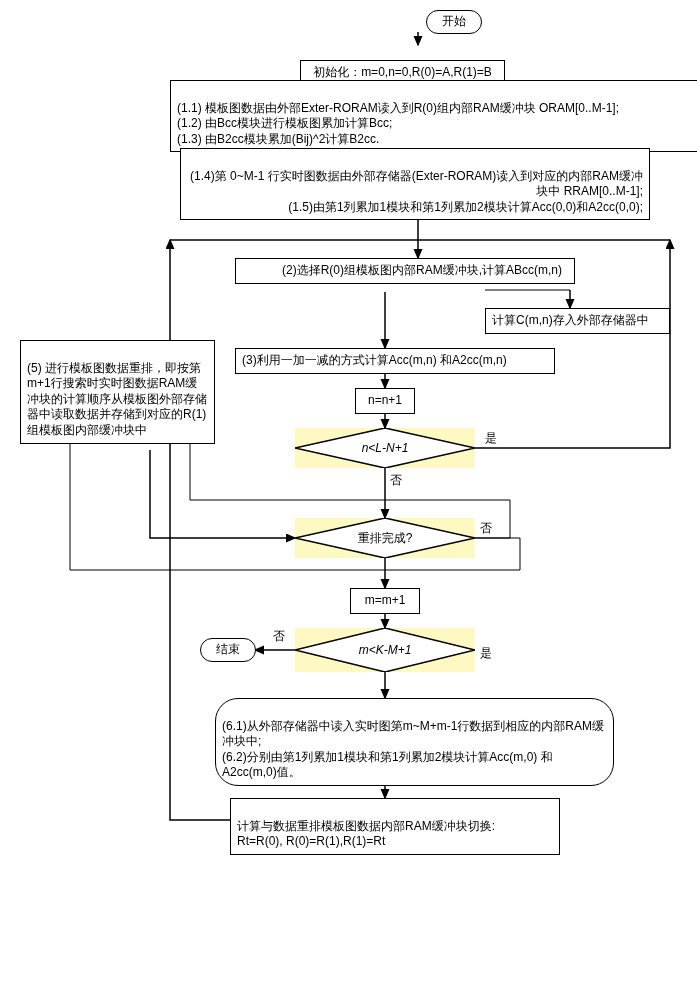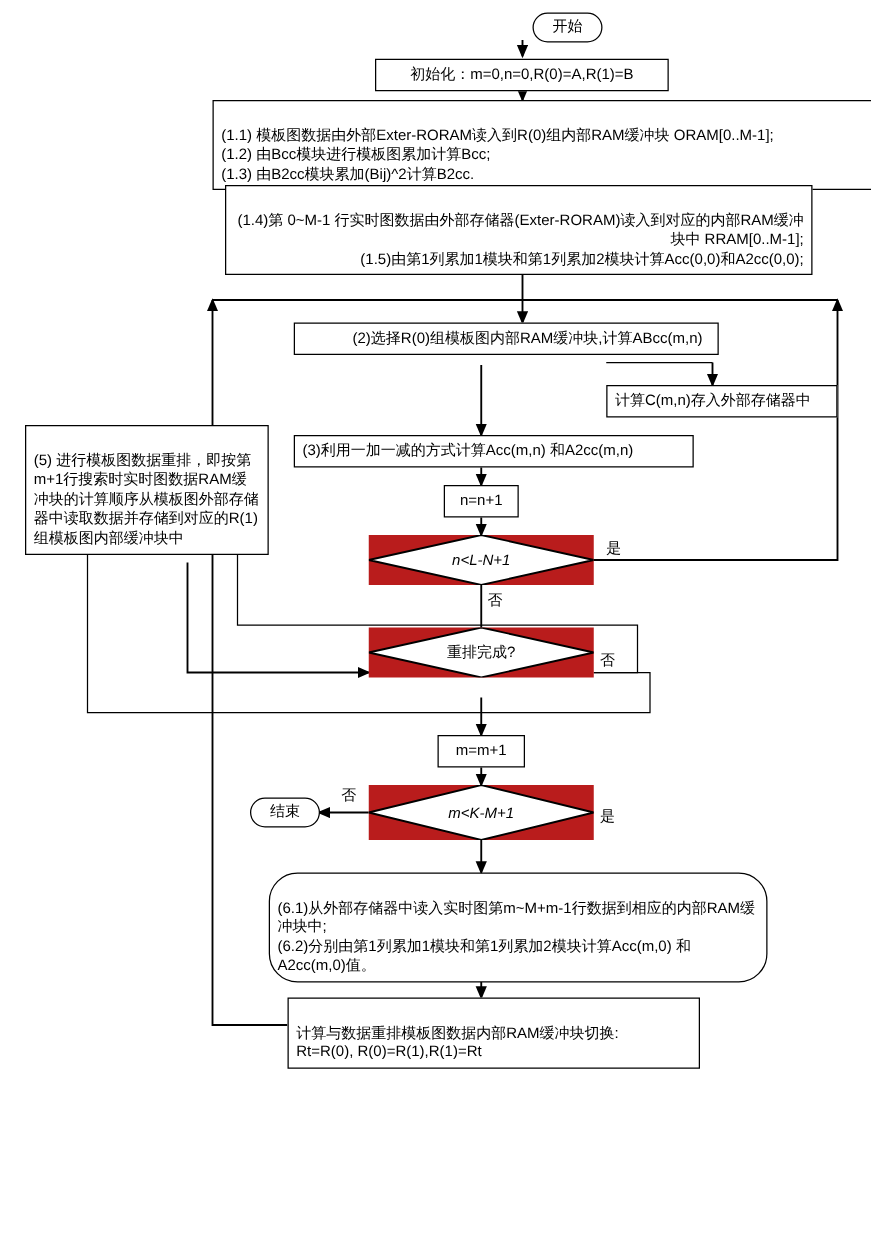--- a/index.html
+++ b/index.html
@@ -25,21 +25,21 @@
     line-height: 1.3;
   }
   .node.center { text-align: center; }
   .terminator {
     border-radius: 12px;
     text-align: center;
     padding: 3px 10px;
   }
   .diamond {
     position: absolute;
-    background: #b91c1c;
+    background: #fef9c3;
     text-align: center;
   }
   .diamond svg { position: absolute; top:0; left:0; }
   .diamond .dtxt {
     position: absolute;
     width: 100%;
     top: 50%;
     left: 0;
     transform: translateY(-50%);
     text-align: center;
@@ -109,21 +109,21 @@
 
   <path d="M 140 440 L 140 528 L 285 528" fill="none" stroke="#000" stroke-width="1.5" marker-end="url(#ah)"></path>
 
   <path d="M 465 528 L 510 528 L 510 560 L 60 560 L 60 355 L 80 355" fill="none" stroke="#000" stroke-width="1" marker-end="url(#ah)"></path>
 </svg>
 
 <div class="node terminator" style="left:380px; top:0px; width:56px;margin-left:36px;">
   <span>开始</span>
 </div>
 
-<div class="node center" style="left:290px; top:37px; width:235px;">
+<div class="node center" style="left:290px; top:50px; width:205px;">
   <span>初始化：m=0,n=0,R(0)=A,R(1)=B</span>
 </div>
 
 <div class="node" style="left:160px; top:70px; width:553px; white-space:pre-line;">
   <span>(1.1) 模板图数据由外部Exter-RORAM读入到R(0)组内部RAM缓冲块 ORAM[0..M-1];
 (1.2) 由Bcc模块进行模板图累加计算Bcc;
 (1.3) 由B2cc模块累加(Bij)^2计算B2cc.</span>
 </div>
 
 <div class="node" style="left:170px; top:138px; width:470px; white-space:pre-line;text-align:right;">
@@ -153,21 +153,21 @@
       </svg>
   <div class="dtxt"><span>n&lt;L-N+1</span></div>
 </div>
 <div class="arrow-label" style="left:475px; top:420px;">是</div>
 <div class="arrow-label" style="left:380px; top:462px;">否</div>
 
 <div class="node" style="left:10px; top:330px; width:195px; white-space:pre-line;">
   <span>(5) 进行模板图数据重排，即按第m+1行搜索时实时图数据RAM缓冲块的计算顺序从模板图外部存储器中读取数据并存储到对应的R(1)组模板图内部缓冲块中</span>
 </div>
 
-<div class="diamond" style="left:285px; top:492px; width:180px; height:40px;">
+<div class="diamond" style="left:285px; top:508px; width:180px; height:40px;">
   <svg width="180" height="40">
         <polygon points="90,0 180,20 90,40 0,20" fill="#fff" stroke="#000" stroke-width="1.5"></polygon>
       </svg>
   <div class="dtxt" style="font-style:normal;"><span>重排完成?</span></div>
 </div>
 <div class="arrow-label" style="left:470px; top:510px;">否</div>
 
 <div class="node center" style="left:340px; top:578px; width:70px;">
   <span>m=m+1</span>
 </div>

